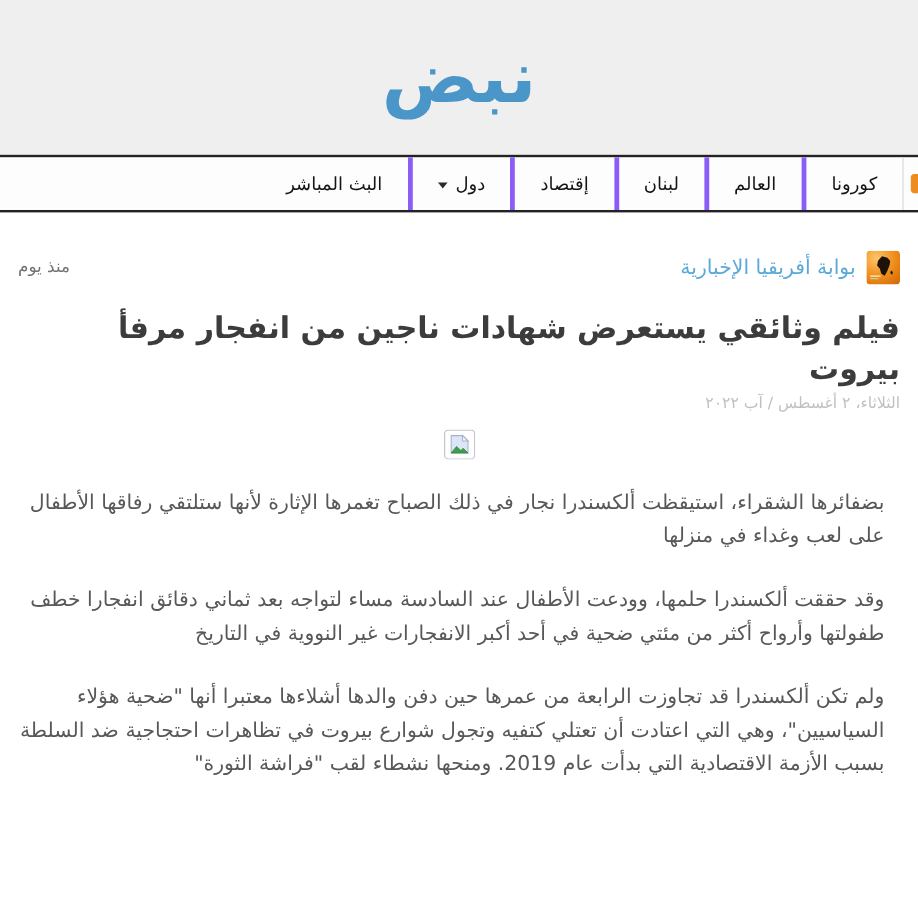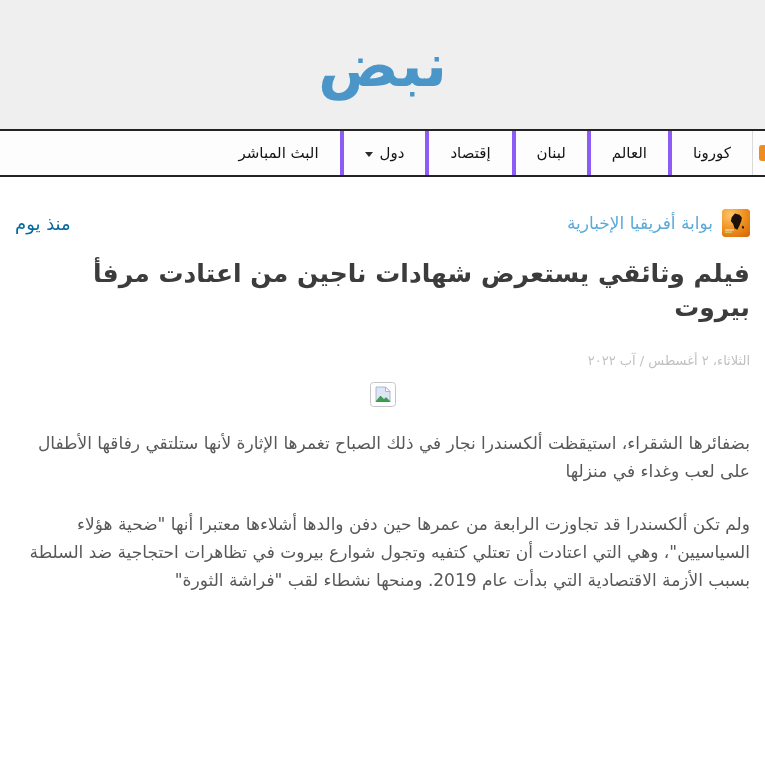--- a/index.html
+++ b/index.html
@@ -91,47 +91,47 @@
     display: flex;
     align-items: center;
     gap: 9px;
     color: #5aa9d9;
     font-size: 17px;
     text-decoration: none;
     cursor: pointer;
     margin-left: 20px;
   }
   .source-icon { width: 28px; height: 28px; border-radius: 3px; flex: 0 0 auto; }
-  .time-ago { color: #0369a1; font-size: 18px; }
+  .time-ago { color: #737373; font-size: 14px; }
 
   .article-title {
     margin: 20px 0 0 0;
     font-size: 25px;
     line-height: 1.35;
     font-weight: bold;
     color: #3c3c3c;
     text-align: right;
   }
   .article-date {
-    margin-top: 28px;
+    margin-top: 4px;
     font-size: 13px;
     color: #c0c0c0;
     text-align: right;
   }
 
   .image-wrap {
     margin-top: 14px;
     text-align: center;
     height: 26px;
   }
   .broken-image { display: inline-block; vertical-align: top; }
 
   .article-body { margin-top: 21px; }
   .article-body p {
-    margin: 0 0 25px 0;
+    margin: 0 13px 25px 0;
     font-size: 17px;
     line-height: 28px;
     color: #58585a;
     text-align: right;
   }
 </style>
 </head>
 <body>
 
 <header class="site-header">
@@ -179,32 +179,33 @@
         <path d="M13,4.5 l4.5,1.2 2.4,2.8 -0.6,3.5 -1.8,4.6 -2.2,4.2 -2.8,-1.6 -1.4,-4.4 -2.2,-2.6 0.8,-4 z" fill="#1c1208"></path>
         <path d="M20.5,16.5 l1.6,1.2 -0.6,2.2 -1.6,-1.2 z" fill="#1c1208"></path>
         <rect x="3" y="20.5" width="9" height="1.1" rx="0.5" fill="#ffffff" opacity="0.85"></rect>
         <rect x="3" y="22.6" width="7" height="1.1" rx="0.5" fill="#bde08a" opacity="0.9"></rect>
       </svg>
       <span>بوابة أفريقيا الإخبارية</span>
     </a>
     <span class="time-ago">منذ يوم</span>
   </div>
 
-  <h1 class="article-title">فيلم وثائقي يستعرض شهادات ناجين من اعتادت مرفأ بيروت</h1>
+  <h1 class="article-title">فيلم وثائقي يستعرض شهادات ناجين من انفجار مرفأ بيروت</h1>
 
   <div class="article-date">الثلاثاء، ٢ أغسطس / آب ٢٠٢٢</div>
 
   <div class="image-wrap">
     <svg class="broken-image" width="26" height="25" viewBox="0 0 26 25" xmlns="http://www.w3.org/2000/svg">
       <rect x="0.5" y="0.5" width="25" height="24" rx="3" fill="#ffffff" stroke="#c6c6c6"></rect>
       <path d="M6,5 h9.5 l4.5,4.5 v10 h-14 z" fill="#dde6f6" stroke="#a7b2cc" stroke-width="0.9"></path>
       <path d="M15.5,5 l4.5,4.5 h-4.5 z" fill="#ffffff" stroke="#a7b2cc" stroke-width="0.9"></path>
       <path d="M6,19.5 l4.5,-5.5 3.5,3.5 2,-2 4,4 z" fill="#3ba04a"></path>
       <path d="M6,19.5 l4.5,-5.5 3.5,3.5 2,-2 4,4 z" fill="none" stroke="#2d7d39" stroke-width="0.6"></path>
     </svg>
   </div>
 
   <article class="article-body">
     <p>بضفائرها الشقراء، استيقظت ألكسندرا نجار في ذلك الصباح تغمرها الإثارة لأنها ستلتقي رفاقها الأطفال على لعب وغداء في منزلها</p>
+    <p>وقد حققت ألكسندرا حلمها، وودعت الأطفال عند السادسة مساء لتواجه بعد ثماني دقائق انفجارا خطف طفولتها وأرواح أكثر من مئتي ضحية في أحد أكبر الانفجارات غير النووية في التاريخ</p>
     <p>ولم تكن ألكسندرا قد تجاوزت الرابعة من عمرها حين دفن والدها أشلاءها معتبرا أنها "ضحية هؤلاء السياسيين"، وهي التي اعتادت أن تعتلي كتفيه وتجول شوارع بيروت في تظاهرات احتجاجية ضد السلطة بسبب الأزمة الاقتصادية التي بدأت عام 2019. ومنحها نشطاء لقب "فراشة الثورة"</p>
   </article>
 
 </main>
 
 </body></html>

